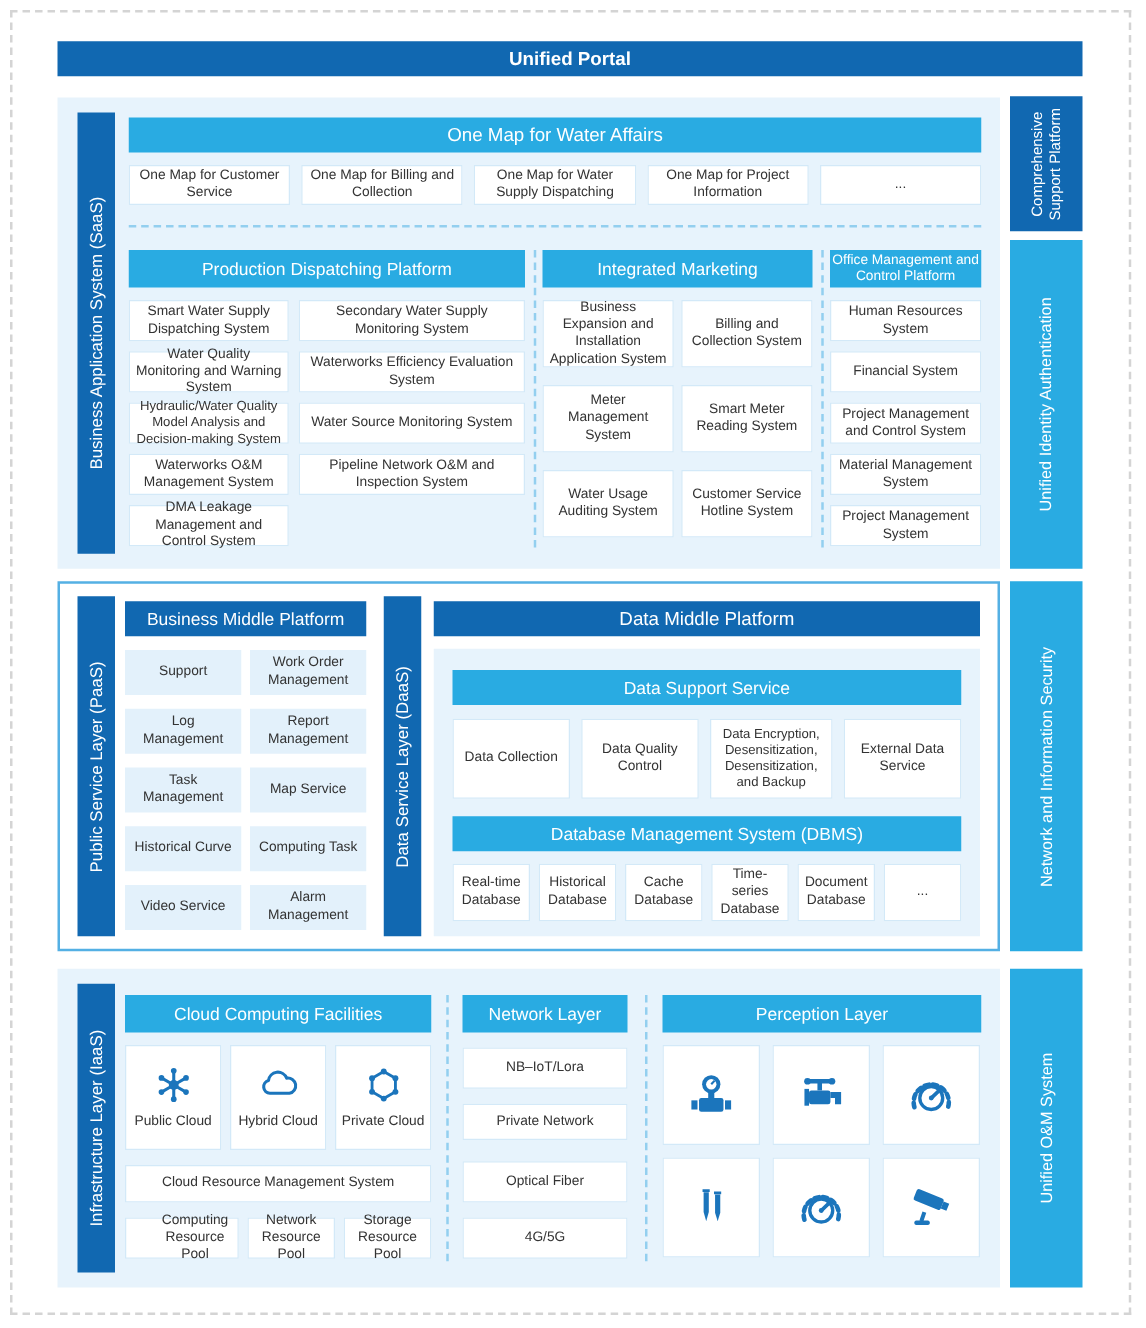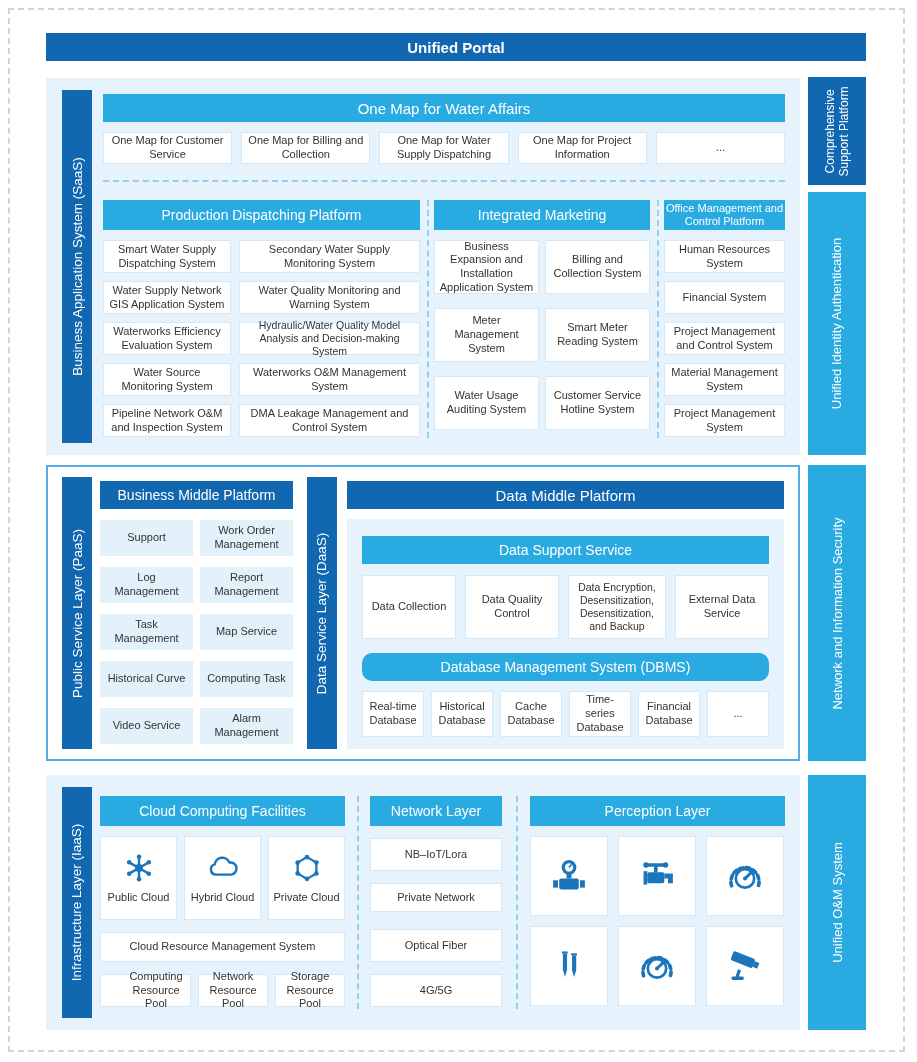--- a/index.html
+++ b/index.html
@@ -65,21 +65,20 @@
     </div>
 
     <div class="abs dash-h" style="left:57px;top:102px;width:682px;height:0;"></div>
 
     <div class="abs hdr-light" style="left:57px;top:122px;width:317px;height:30px;font-size:14px;">
       <span>Production Dispatching Platform</span>
     </div>
     <div class="abs" style="left:57px;top:162px;width:317px;display:grid;grid-template-columns:128px 1fr;gap:8px 8px;grid-auto-rows:33px;">
       <div class="box">Smart Water Supply Dispatching System</div>
       <div class="box">Secondary Water Supply Monitoring System</div>
-      <div class="box">Water Supply Network GIS Application System</div>
       <div class="box">Water Quality Monitoring and Warning System</div>
       <div class="box">Waterworks Efficiency Evaluation System</div>
       <div class="box" style="font-size:10.5px;">Hydraulic/Water Quality Model Analysis and Decision-making System</div>
       <div class="box">Water Source Monitoring System</div>
       <div class="box">Waterworks O&amp;M Management System</div>
       <div class="box">Pipeline Network O&amp;M and Inspection System</div>
       <div class="box">DMA Leakage Management and Control System</div>
     </div>
 
     <div class="abs dash-v" style="left:381px;top:122px;height:238px;"></div>
@@ -143,29 +142,29 @@
     <div class="abs bg-panel" style="left:299px;top:52px;width:437px;height:230px;">
       <div class="abs hdr-light" style="left:15px;top:17px;width:407px;height:28px;font-size:14px;">
         <span>Data Support Service</span>
       </div>
       <div class="abs flexrow" style="left:15px;top:56px;width:407px;height:64px;gap:9px;">
         <div class="box" style="flex:1;">Data Collection</div>
         <div class="box" style="flex:1;">Data Quality Control</div>
         <div class="box" style="flex:1.05;font-size:10.5px;">Data Encryption, Desensitization, Desensitization, and Backup</div>
         <div class="box" style="flex:1;">External Data Service</div>
       </div>
-      <div class="abs hdr-light" style="left:15px;top:134px;width:407px;height:28px;font-size:14px;border-radius:10px;">
+      <div class="abs hdr-light" style="left:15px;top:134px;width:407px;height:28px;font-size:14px;">
         <span>Database Management System (DBMS)</span>
       </div>
       <div class="abs flexrow" style="left:15px;top:172px;width:407px;height:46px;gap:7px;">
         <div class="box" style="flex:1;">Real-time Database</div>
         <div class="box" style="flex:1;">Historical Database</div>
         <div class="box" style="flex:1;">Cache Database</div>
         <div class="box" style="flex:1;">Time-series Database</div>
-        <div class="box" style="flex:1;">Financial Database</div>
+        <div class="box" style="flex:1;">Document Database</div>
         <div class="box" style="flex:1;">...</div>
       </div>
     </div>
   </div>
 
   <div class="section bg-panel" style="left:46px;top:775px;width:754px;height:255px;">
 
     <div class="abs hdr-dark vwrap" style="left:16px;top:12px;width:30px;height:231px;">
       <span class="vtext" style="font-size:13.5px;">Infrastructure Layer (IaaS)</span>
     </div>

